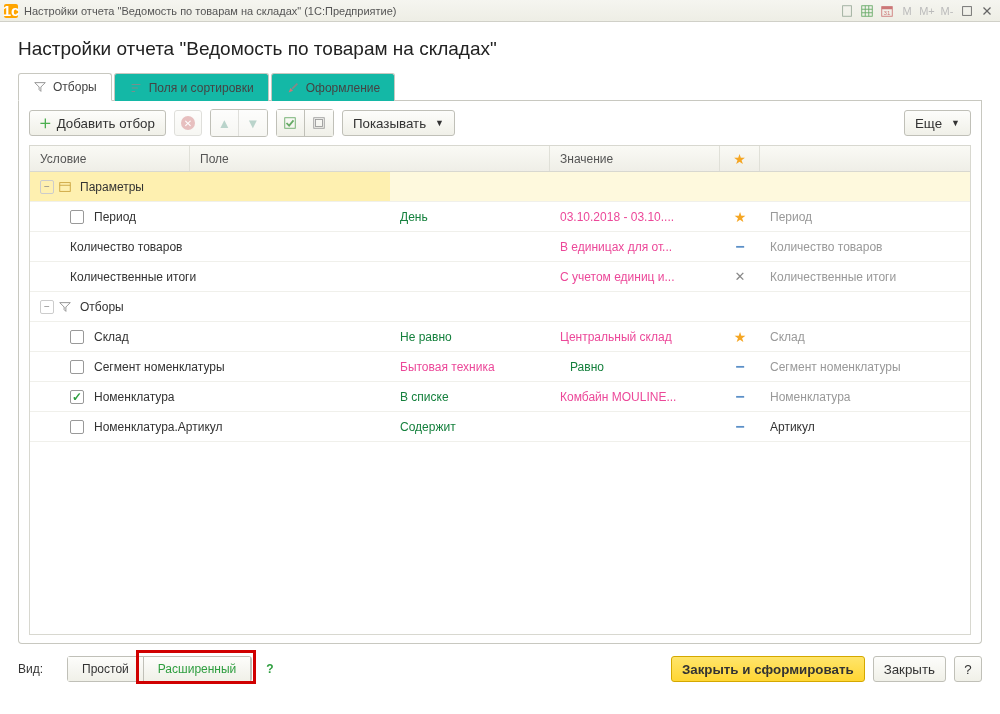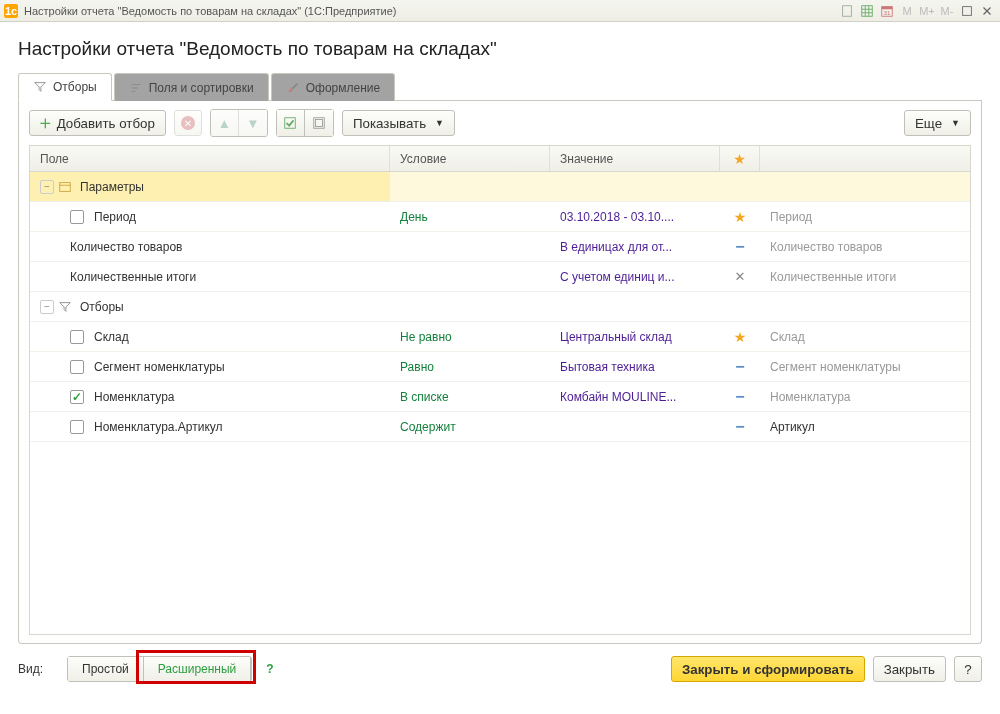--- a/index.html
+++ b/index.html
@@ -24,21 +24,21 @@
   color: #555;
 }
 .titlebar-icon {
   width: 14px; height: 14px;
   background: #ffa500;
   border-radius: 2px;
   margin-right: 6px;
   display: inline-flex;
   align-items: center;
   justify-content: center;
-  font-size: 11px;
+  font-size: 15px;
   color: #fff;
   font-weight: bold;
 }
 .titlebar-spacer { flex: 1; }
 .titlebar-btn {
   width: 18px; height: 16px;
   display: inline-flex;
   align-items: center;
   justify-content: center;
   margin-left: 2px;
@@ -57,21 +57,21 @@
 }
 .tabs {
   display: flex;
   border-bottom: 1px solid #c8c8c0;
   margin-bottom: 0;
 }
 .tab {
   padding: 6px 14px;
   border: 1px solid #c8c8c0;
   border-bottom: none;
-  background: #a3a3a3;
+  background: #14b8a6;
   margin-right: 2px;
   cursor: pointer;
   display: flex;
   align-items: center;
   gap: 6px;
   border-radius: 3px 3px 0 0;
   color: #444;
   position: relative;
   top: 1px;
 }
@@ -144,21 +144,21 @@
   align-items: center;
   border-bottom: 1px solid #f0f0eb;
 }
 .grid-row.group-row {
   background: #fef9dd;
 }
 .grid-row.selected .col-field-cell { background: #fef0b0; }
 .cell { padding: 0 10px; display: flex; align-items: center; height: 100%; }
 .col-field-cell { width: 360px; }
 .col-cond-cell { width: 160px; color: #15803d; }
-.col-value-cell { width: 170px; color: #4c1d95; white-space: nowrap; overflow: hidden; text-overflow: ellipsis; }
+.col-value-cell { width: 170px; color: #ec4899; white-space: nowrap; overflow: hidden; text-overflow: ellipsis; }
 .col-star-cell { width: 40px; justify-content: center; }
 .col-title-cell { flex: 1; color: #999; }
 .col-title-cell.strong { color: #333; }
 .tree-toggle {
   width: 14px; height: 14px;
   display: inline-flex; align-items: center; justify-content: center;
   margin-right: 4px; cursor: pointer; color: #888;
   border: 1px solid #ccc; border-radius: 2px; font-size: 10px; line-height: 1;
 }
 .indent-0 { padding-left: 10px; }
@@ -334,22 +334,22 @@
       </button>
       <div class="toolbar-spacer"></div>
       <button class="btn">
         <span>Еще</span>
         <span class="caret">▼</span>
       </button>
     </div>
 
     <div class="grid">
       <div class="grid-header">
+        <div class="col col-cond">Условие</div>
         <div class="col col-field">Поле</div>
-        <div class="col col-cond">Условие</div>
         <div class="col col-value">Значение</div>
         <div class="col col-star">
             <span class="star">★</span>
           </div>
       </div>
       <div class="grid-body" id="grid-body">
           <div class="grid-row group-row selected">
             <div class="cell col-field-cell indent-0">
               <span class="tree-toggle">−</span>
               <span class="row-icon"><svg class="ico" viewBox="0 0 16 16">
@@ -420,22 +420,22 @@
             <div class="cell col-star-cell">
               <span class="star">★</span>
             </div>
             <div class="cell col-title-cell">Склад</div>
           </div>
           <div class="grid-row">
             <div class="cell col-field-cell indent-1">
               <span class="checkbox"></span>
               <span>Сегмент номенклатуры</span>
             </div>
+            <div class="cell col-value-cell">Бытовая техника</div>
             <div class="cell col-cond-cell">Равно</div>
-            <div class="cell col-value-cell">Бытовая техника</div>
             <div class="cell col-star-cell">
               <span class="dash">−</span>
             </div>
             <div class="cell col-title-cell">Сегмент номенклатуры</div>
           </div>
           <div class="grid-row">
             <div class="cell col-field-cell indent-1">
               <span class="checkbox checked"></span>
               <span>Номенклатура</span>
             </div>

